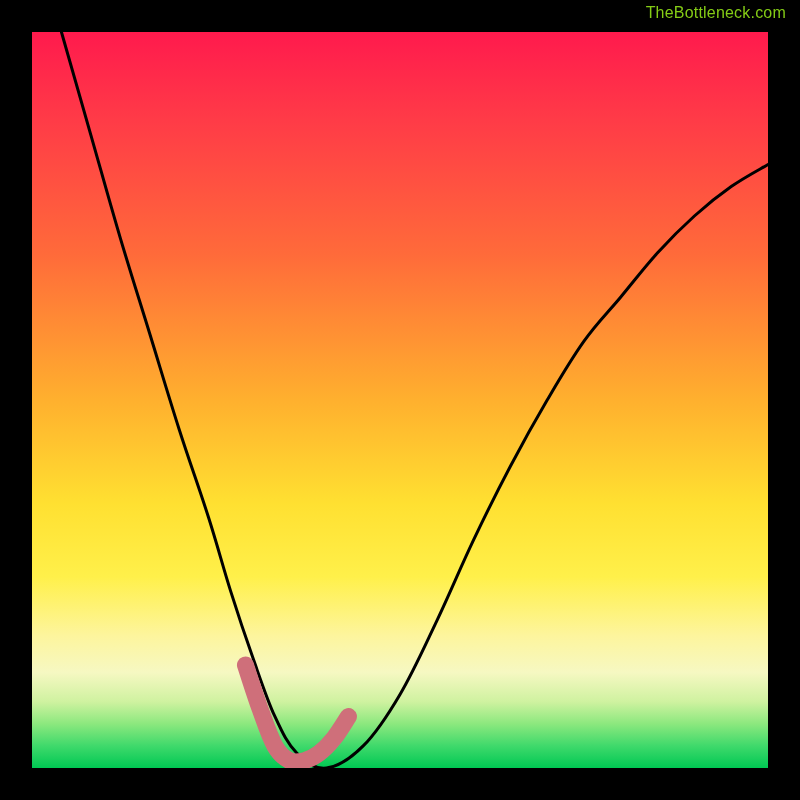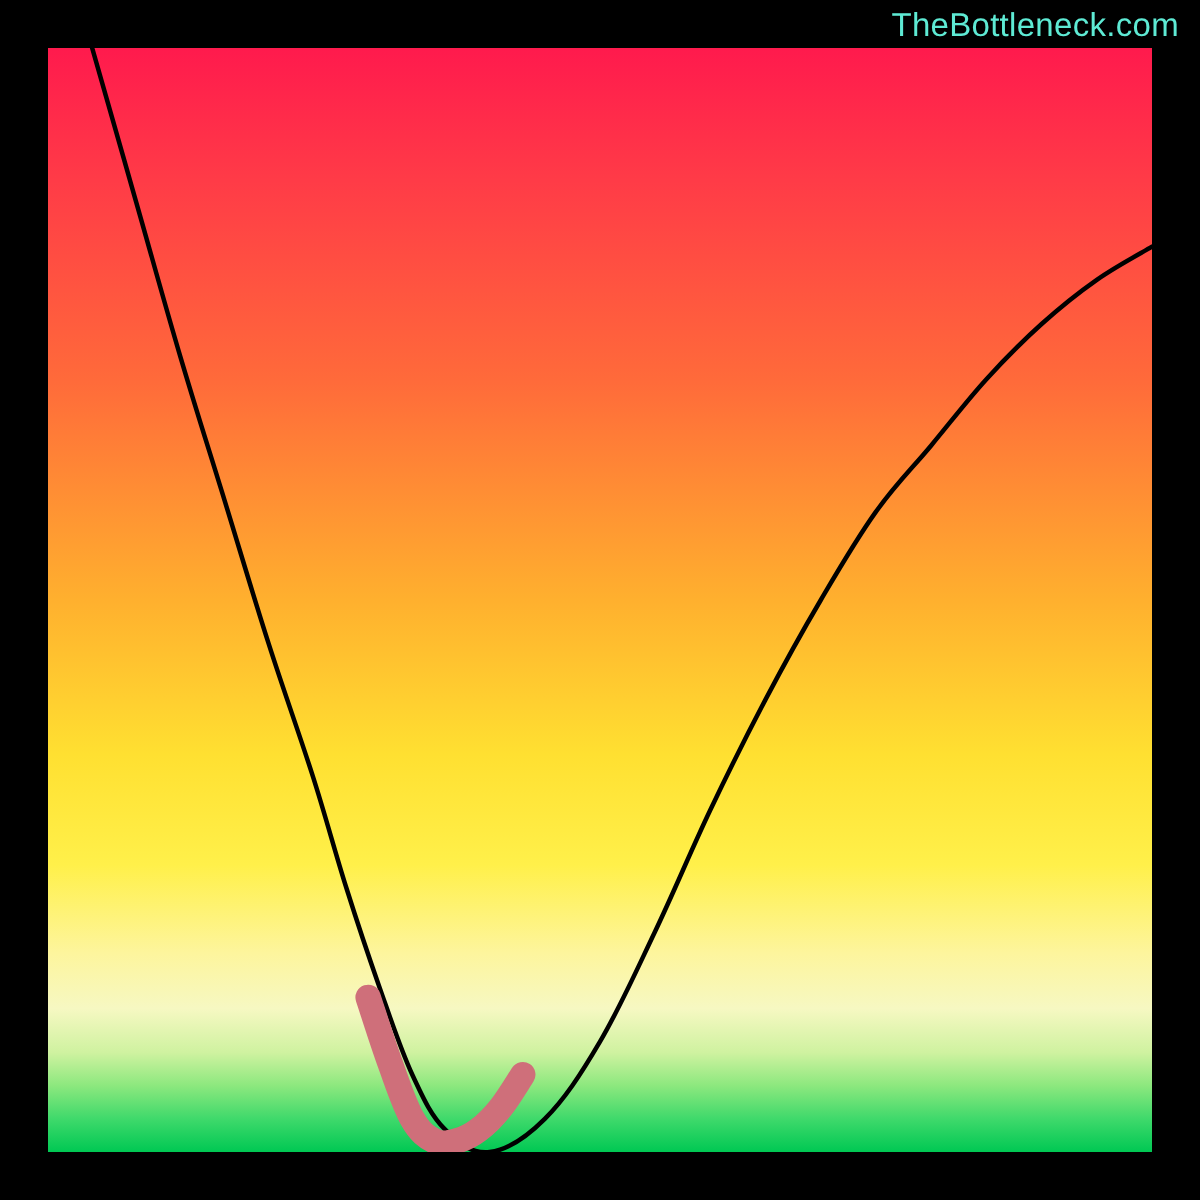--- a/index.html
+++ b/index.html
@@ -40,22 +40,22 @@
       #cff2a0 91%,
       #8ce87e 94%,
       #3fd96b 97%,
       #00c853 100%
     );
   }
   .watermark {
     position: absolute;
     top: 4px;
     right: 14px;
-    color: #5eead4;
-    font-size: 22px;
+    color: #84cc16;
+    font-size: 16px;
     letter-spacing: 0.2px;
     user-select: none;
   }
   svg.curve {
     position: absolute;
     left: 0; top: 0;
     width: 736px; height: 736px;
   }
 </style>
 </head>

